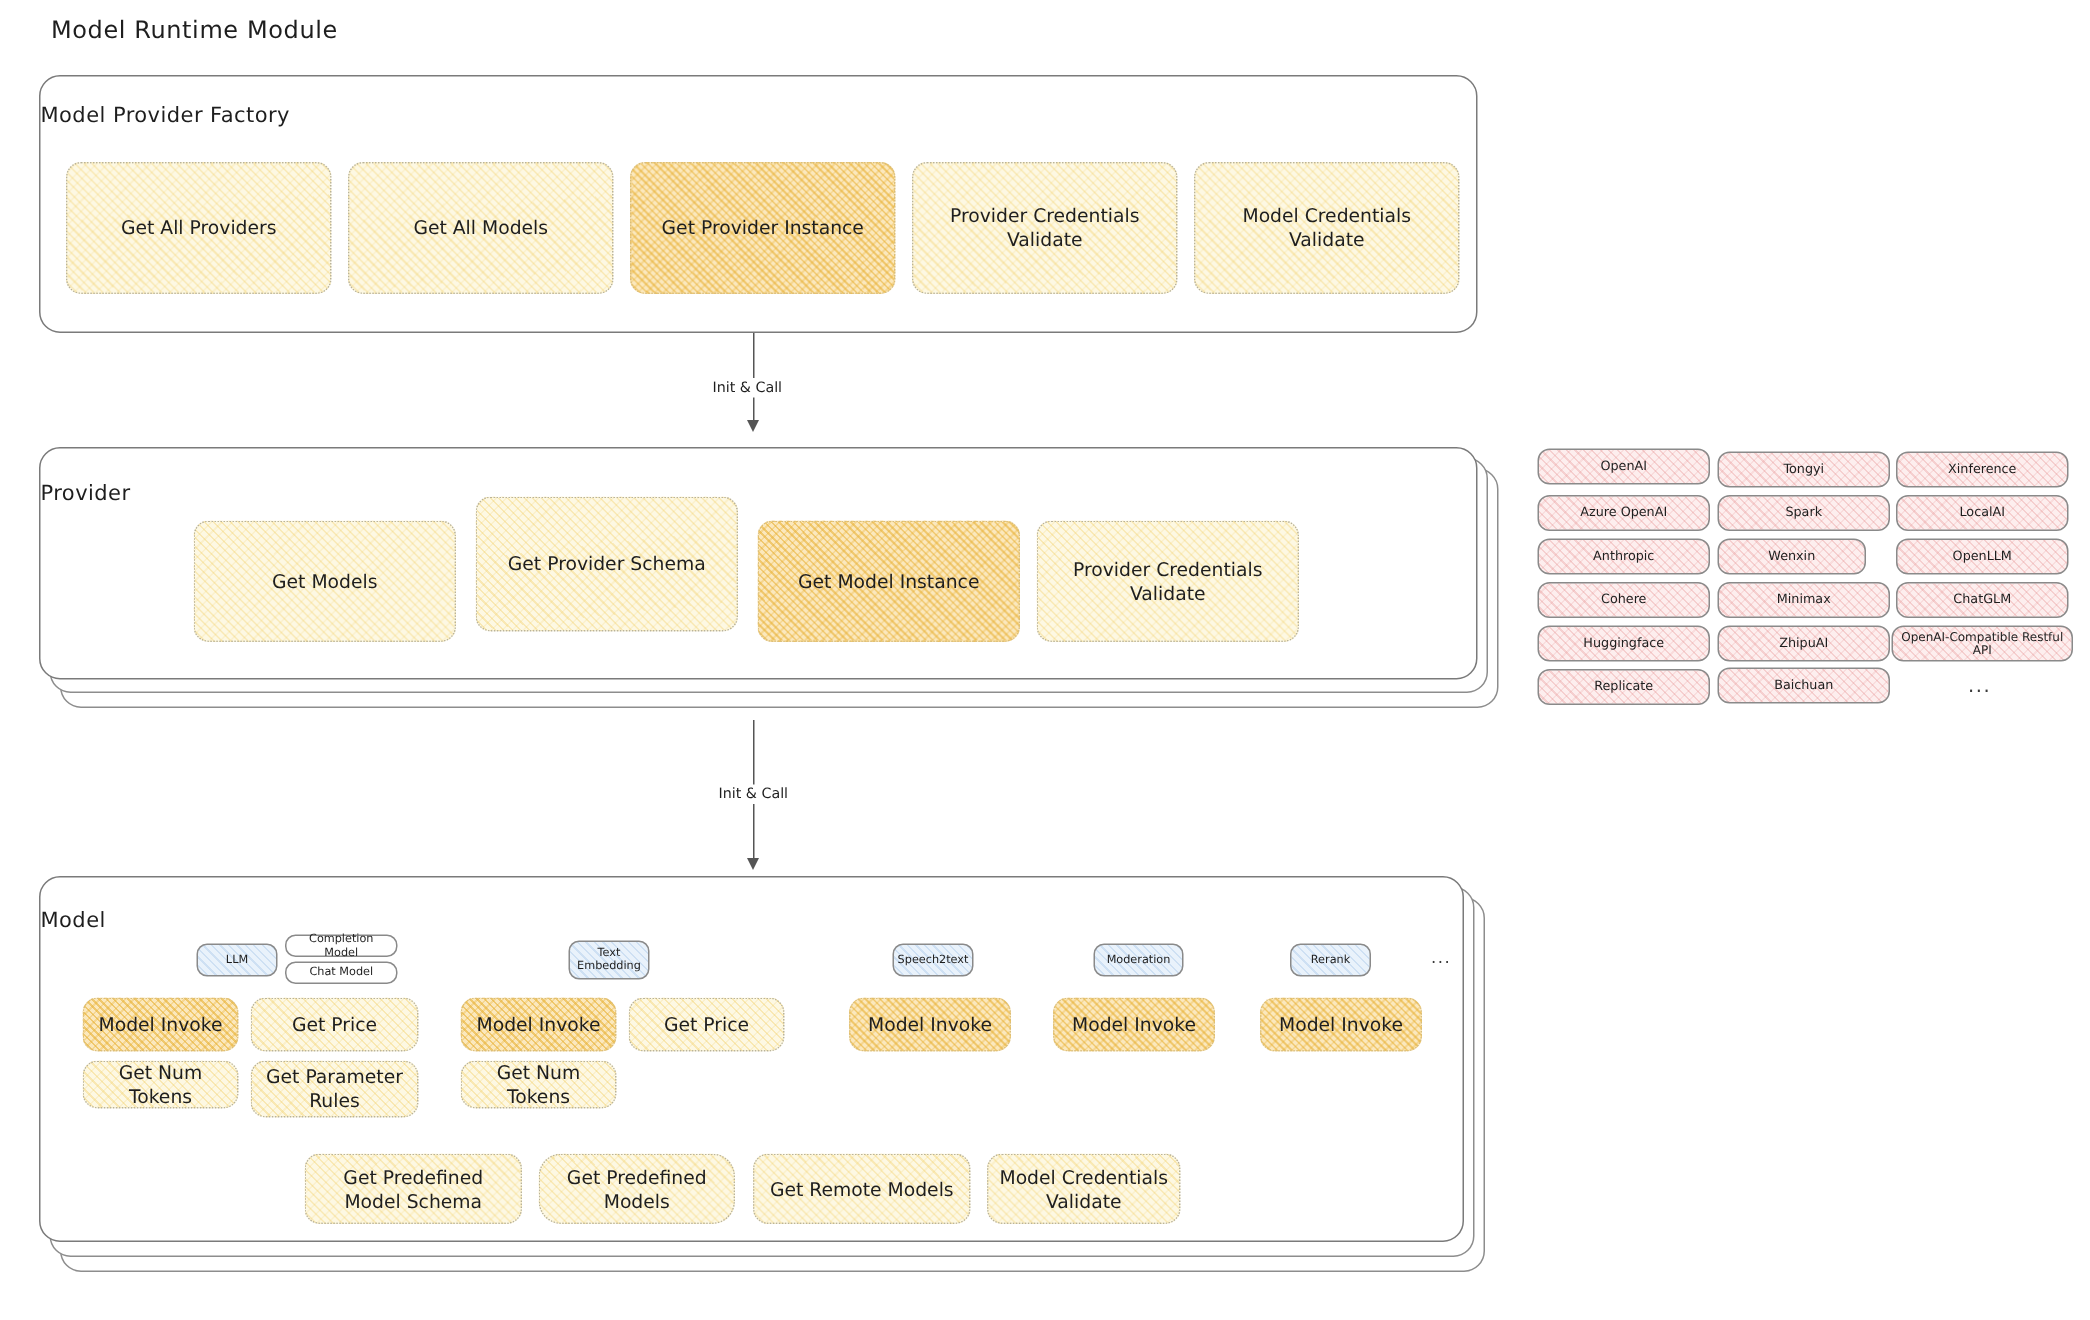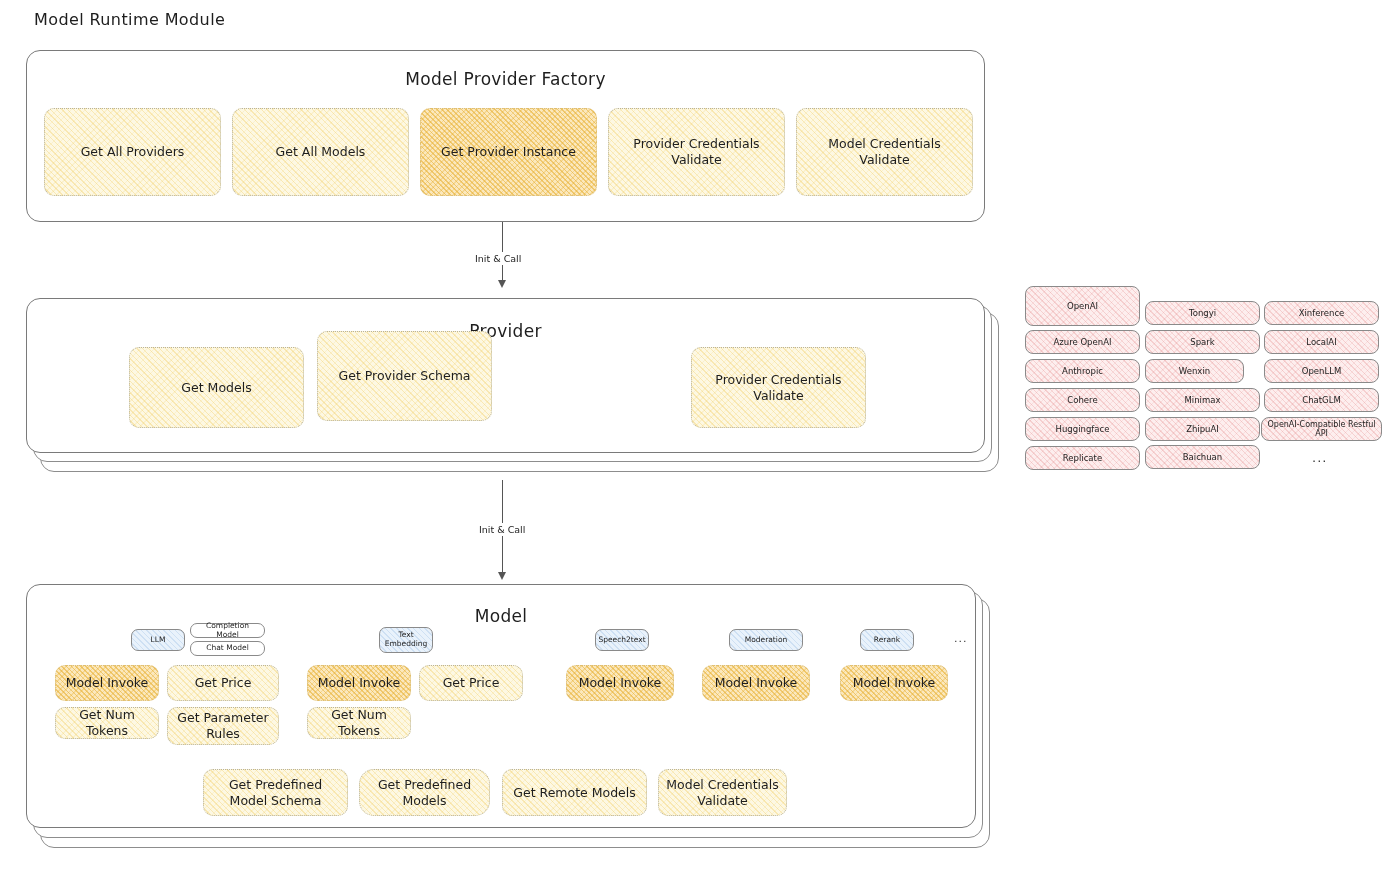--- a/index.html
+++ b/index.html
@@ -40,22 +40,21 @@
     box-sizing: border-box;
     background: #ffffff;
     border: 1.1px solid #8d8d8d;
     border-radius: 14px;
     z-index: 0;
   }
   .panel-title {
     position: absolute;
     left: 0;
     right: 0;
-    text-align: center;
-    font-size: 17px;
+    font-size: 14px;
     color: #1e1e1e;
     letter-spacing: .3px;
   }
 
   
   .node {
     position: absolute;
     box-sizing: border-box;
     display: flex;
     align-items: center;
@@ -170,26 +169,27 @@
 <div class="arrow-head" style="left:498px; top:280px;"></div>
 <div class="arrow-label" style="left:472px; top:252px;">Init &amp; Call</div>
 
 <div class="panel-stack-shadow" style="left:40px; top:312px; width:959px; height:160px;"></div>
 <div class="panel-stack-shadow" style="left:33px; top:305px; width:959px; height:157px;"></div>
 <div class="panel" style="left:26px; top:298px; width:959px; height:155px; z-index:2;">
   <div class="panel-title" style="top:22px;">Provider</div>
 
   <div class="node" style="left:102px; top:48px; width:175px; height:81px;">Get Models</div>
   <div class="node" style="left:290px; top:32px; width:175px; height:90px;">Get Provider Schema</div>
+  <div class="node hl" style="left:478px; top:48px; width:175px; height:81px;">Get Model Instance</div>
   <div class="node" style="left:664px; top:48px; width:175px; height:81px;">Provider Credentials Validate</div>
 </div>
 
 <div style="position:absolute; left:0; top:0;">
 
-  <div class="chip" style="left:1025px; top:286px; width:115px; height:40px;">OpenAI</div>
+  <div class="chip" style="left:1025px; top:299px; width:115px; height:24px;">OpenAI</div>
   <div class="chip" style="left:1025px; top:330px; width:115px; height:24px;">Azure OpenAI</div>
   <div class="chip" style="left:1025px; top:359px; width:115px; height:24px;">Anthropic</div>
   <div class="chip" style="left:1025px; top:388px; width:115px; height:24px;">Cohere</div>
   <div class="chip" style="left:1025px; top:417px; width:115px; height:24px;">Huggingface</div>
   <div class="chip" style="left:1025px; top:446px; width:115px; height:24px;">Replicate</div>
 
   <div class="chip" style="left:1145px; top:301px; width:115px; height:24px;">Tongyi</div>
   <div class="chip" style="left:1145px; top:330px; width:115px; height:24px;">Spark</div>
   <div class="chip" style="left:1145px; top:359px; width:99px; height:24px;">Wenxin</div>
   <div class="chip" style="left:1145px; top:388px; width:115px; height:24px;">Minimax</div>
@@ -212,21 +212,21 @@
 <div class="panel-stack-shadow" style="left:33px; top:591px; width:950px; height:247px;"></div>
 <div class="panel" style="left:26px; top:584px; width:950px; height:244px; z-index:2;">
   <div class="panel-title" style="top:21px;">Model</div>
 
   <div class="tag" style="left:104px; top:44px; width:54px; height:22px;">LLM</div>
   <div class="tag plain" style="left:163px; top:38px; width:75px; height:15px;">Completion Model</div>
   <div class="tag plain" style="left:163px; top:56px; width:75px; height:15px;">Chat Model</div>
 
   <div class="tag" style="left:352px; top:42px; width:54px; height:26px;">Text Embedding</div>
   <div class="tag" style="left:568px; top:44px; width:54px; height:22px;">Speech2text</div>
-  <div class="tag" style="left:702px; top:44px; width:74px; height:22px;">Moderation</div>
+  <div class="tag" style="left:702px; top:44px; width:60px; height:22px;">Moderation</div>
   <div class="tag" style="left:833px; top:44px; width:54px; height:22px;">Rerank</div>
   <div class="ellipsis" style="left:927px; top:47px; font-size:11px;">...</div>
 
   <div class="node hl" style="left:28px; top:80px; width:104px; height:36px;">Model Invoke</div>
   <div class="node" style="left:140px; top:80px; width:112px; height:36px;">Get Price</div>
   <div class="node" style="left:28px; top:122px; width:104px; height:32px;">Get Num Tokens</div>
   <div class="node" style="left:140px; top:122px; width:112px; height:38px;">Get Parameter Rules</div>
 
   <div class="node hl" style="left:280px; top:80px; width:104px; height:36px;">Model Invoke</div>
   <div class="node" style="left:392px; top:80px; width:104px; height:36px;">Get Price</div>

